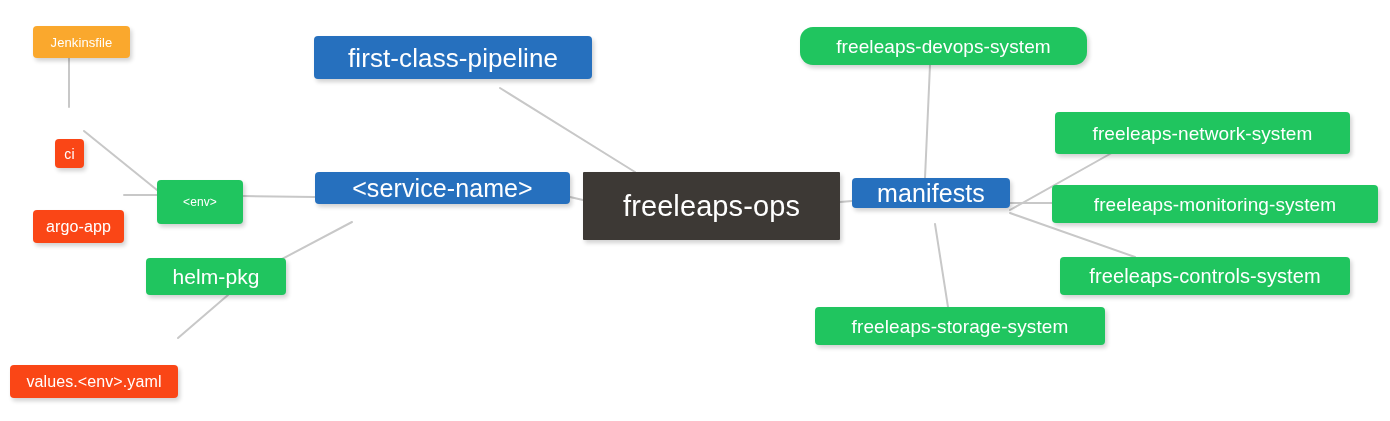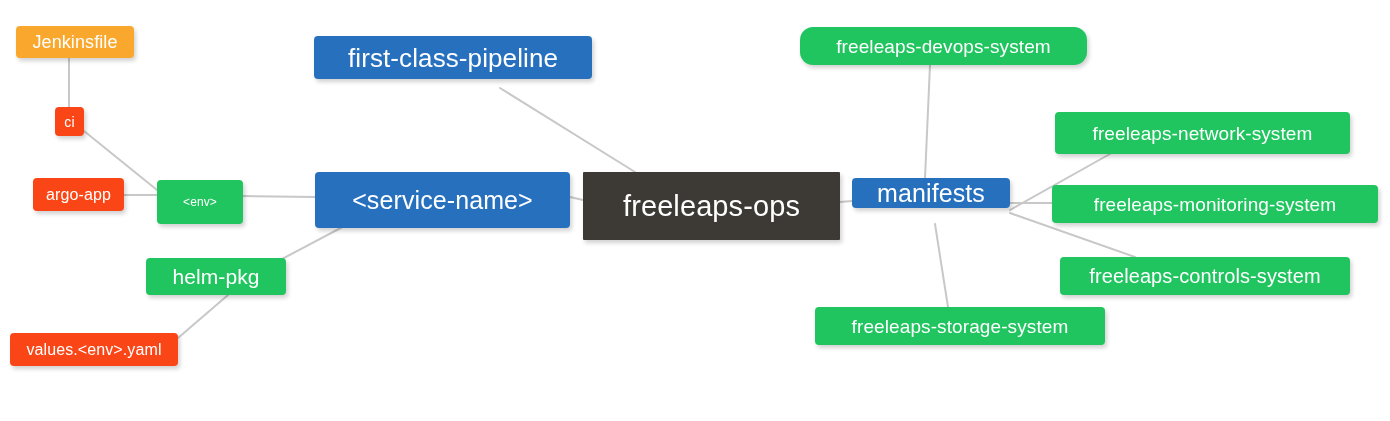--- a/index.html
+++ b/index.html
@@ -36,21 +36,21 @@
     cursor:pointer;
     user-select:none;
   }
   .node-root{
     background:#3d3935;
     border-radius:1px;
   }
   .node-blue{ background:#2670be; }
   .node-green{ background:#20c55f; }
   .node-orange{ background:#faa82d; }
-  .node-red{ background:#fa4616; }
+  .node-red{ background:#fa4616;margin-top:32px; }
 </style>
 </head>
 <body>
 
 <div id="mindmap">
   <svg id="edges" viewBox="0 0 1390 421" width="1390" height="421" xmlns="http://www.w3.org/2000/svg">
       <line x1="69" y1="58" x2="69" y2="107" stroke="#c8c8c8" stroke-width="2" stroke-linecap="round"></line>
       <line x1="84" y1="131" x2="157" y2="190" stroke="#c8c8c8" stroke-width="2" stroke-linecap="round"></line>
       <line x1="124" y1="195" x2="157" y2="195" stroke="#c8c8c8" stroke-width="2" stroke-linecap="round"></line>
       <line x1="243" y1="196" x2="315" y2="197" stroke="#c8c8c8" stroke-width="2" stroke-linecap="round"></line>
@@ -61,27 +61,27 @@
       <line x1="840" y1="202" x2="852" y2="201" stroke="#c8c8c8" stroke-width="2" stroke-linecap="round"></line>
       <line x1="925" y1="178" x2="930" y2="65" stroke="#c8c8c8" stroke-width="2" stroke-linecap="round"></line>
       <line x1="1010" y1="210" x2="1117" y2="150" stroke="#c8c8c8" stroke-width="2" stroke-linecap="round"></line>
       <line x1="1010" y1="203" x2="1052" y2="203" stroke="#c8c8c8" stroke-width="2" stroke-linecap="round"></line>
       <line x1="1010" y1="213" x2="1135" y2="257" stroke="#c8c8c8" stroke-width="2" stroke-linecap="round"></line>
       <line x1="935" y1="224" x2="948" y2="307" stroke="#c8c8c8" stroke-width="2" stroke-linecap="round"></line>
     </svg>
   <div id="node-layer">
       <div class="node node-root" style="left: 583px; top: 172px; width: 257px; height: 68px; font-size: 29px;">freeleaps-ops</div>
       <div class="node node-blue" style="left: 314px; top: 36px; width: 278px; height: 43px; font-size: 26px;">first-class-pipeline</div>
-      <div class="node node-blue" style="left: 315px; top: 172px; width: 255px; height: 56px; font-size: 25px;">&lt;service-name&gt;</div>
+      <div class="node node-blue" style="left: 315px; top: 172px; width: 255px; height: 32px; font-size: 25px;">&lt;service-name&gt;</div>
       <div class="node node-blue" style="left: 852px; top: 178px; width: 158px; height: 30px; font-size: 25px;">manifests</div>
       <div class="node node-green" style="left: 157px; top: 180px; width: 86px; height: 44px; font-size: 12px;">&lt;env&gt;</div>
       <div class="node node-green" style="left: 146px; top: 258px; width: 140px; height: 37px; font-size: 21px;">helm-pkg</div>
       <div class="node node-green" style="left: 800px; top: 27px; width: 287px; height: 38px; font-size: 19px; border-radius: 13px;">freeleaps-devops-system</div>
       <div class="node node-green" style="left: 1055px; top: 112px; width: 295px; height: 42px; font-size: 19px;">freeleaps-network-system</div>
       <div class="node node-green" style="left: 1052px; top: 185px; width: 326px; height: 38px; font-size: 19px;">freeleaps-monitoring-system</div>
       <div class="node node-green" style="left: 1060px; top: 257px; width: 290px; height: 38px; font-size: 20px;">freeleaps-controls-system</div>
       <div class="node node-green" style="left: 815px; top: 307px; width: 290px; height: 38px; font-size: 19px;">freeleaps-storage-system</div>
-      <div class="node node-orange" style="left: 16px; top: 26px; width: 118px; height: 32px; font-size: 18px;">Jenkinsfile</div>
+      <div class="node node-orange" style="left: 33px; top: 26px; width: 97px; height: 32px; font-size: 13px;">Jenkinsfile</div>
       <div class="node node-red" style="left: 55px; top: 107px; width: 29px; height: 29px; font-size: 14px;">ci</div>
       <div class="node node-red" style="left: 33px; top: 178px; width: 91px; height: 33px; font-size: 16px;">argo-app</div>
       <div class="node node-red" style="left: 10px; top: 333px; width: 168px; height: 33px; font-size: 16px;">values.&lt;env&gt;.yaml</div>
     </div>
 </div>
 
 </body></html>

